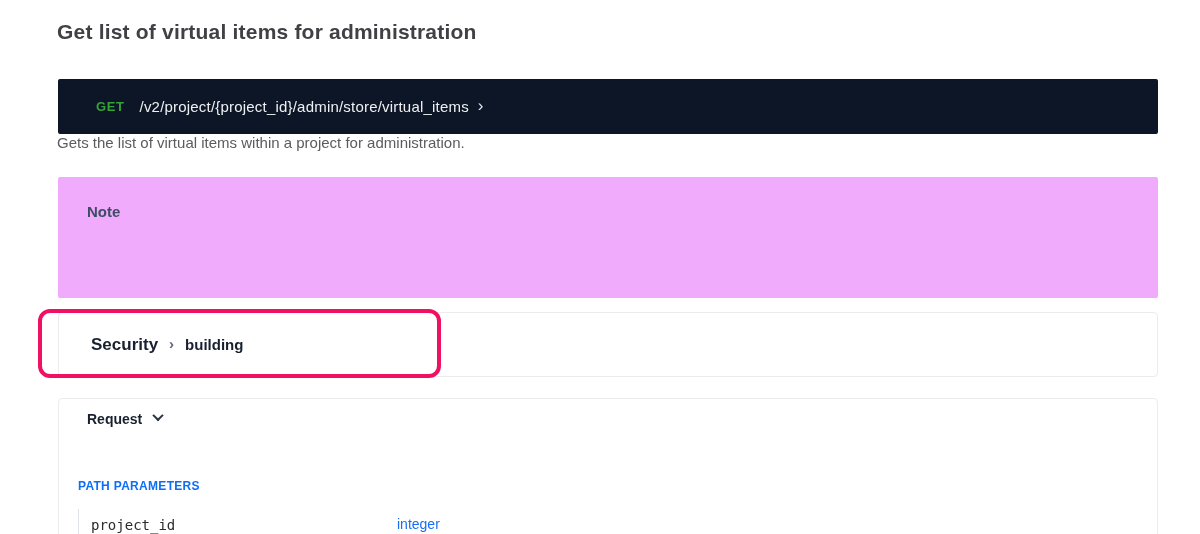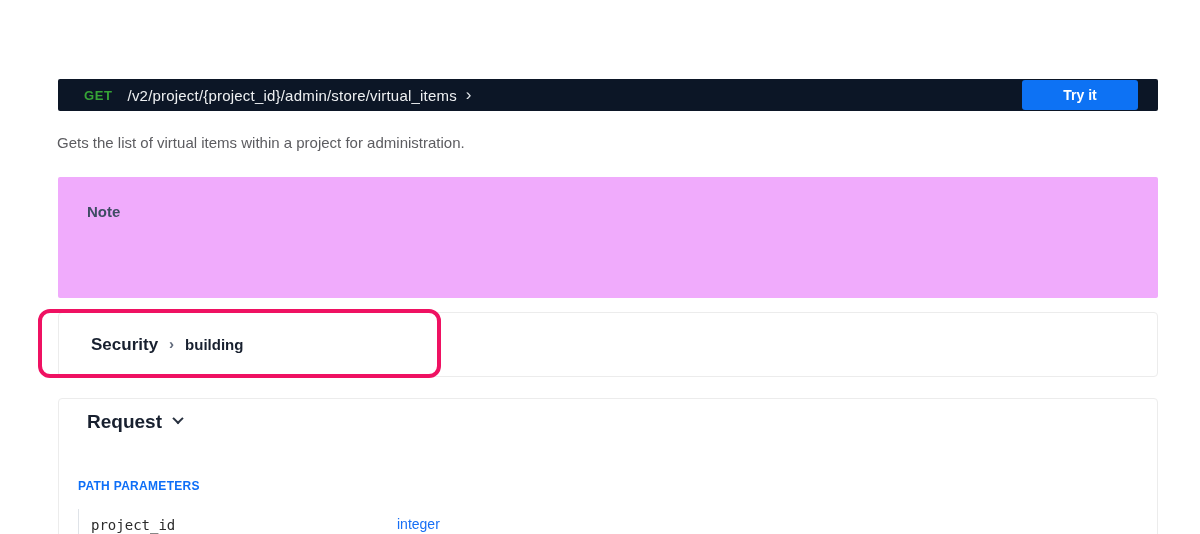--- a/index.html
+++ b/index.html
@@ -7,23 +7,23 @@
   body { font-family: "Liberation Sans", sans-serif; position: relative; }
 
   .page { position: relative; width: 1200px; height: 534px; overflow: hidden; }
 
   .page-title {
     position: absolute; left: 57px; top: 20px;
     font-size: 21px; font-weight: bold; color: #404045; letter-spacing: 0.2px;
   }
 
   .endpoint-bar {
-    position: absolute; left: 58px; top: 79px; width: 1100px; height: 32px;
+    position: absolute; left: 58px; top: 79px; width: 1100px; height: 55px;
     background: #0c1626; border-radius: 2px;
-    display: flex; align-items: center; padding-left: 26px;
+    display: flex; align-items: center; padding-left: 38px;
   }
   .method-badge {
     color: #36a336; font-weight: bold; font-size: 13px; letter-spacing: 0.6px;
   }
   .endpoint-path {
     margin-left: 15px; color: #eef0f2; font-size: 15px; letter-spacing: 0.2px;
   }
   .bar-chev {
     margin-left: 9px; color: #e2e6ea; font-size: 17px; line-height: 1;
     position: relative; top: -1px; cursor: pointer;
@@ -71,21 +71,21 @@
   }
 
   .request-section {
     position: absolute; left: 58px; top: 398px; width: 1100px; height: 170px;
     background: #ffffff; border: 1px solid #ececec; border-radius: 4px 4px 0 0;
   }
   .request-header {
     position: absolute; left: 28px; top: 12px;
     display: flex; align-items: center; cursor: pointer;
   }
-  .request-label { font-size: 19px; font-weight: bold; color: #18202f; text-align: center; }
+  .request-label { font-size: 14px; font-weight: bold; color: #18202f; text-align: center; }
   .chev-down {
     display: inline-block; width: 8px; height: 8px;
     border-right: 2px solid #28313f; border-bottom: 2px solid #28313f;
     transform: rotate(45deg) translate(-1px,-1px);
     margin-left: 12px; position: relative; top: -2px;
   }
   .pp-label {
     position: absolute; left: 19px; top: 80px;
     font-size: 12px; font-weight: bold; color: #0d6ef7; letter-spacing: 0.3px;
   }
@@ -101,26 +101,26 @@
   .param-type {
     position: absolute; left: 318px; top: 7px;
     font-size: 14px; color: #176ff5;
   }
 </style>
 </head>
 <body>
 
 <div class="page">
 
+  <h1 class="page-title">Get list of virtual items for administration</h1>
 
   <div class="endpoint-bar">
     <span class="method-badge">GET</span>
     <span class="endpoint-path">/v2/project/{project_id}/admin/store/virtual_items</span>
     <span class="bar-chev">›</span>
-    <button class="try-it-btn">Try it</button>
   </div>
 
   <p class="endpoint-desc">Gets the list of virtual items within a project for administration.</p>
 
   <div class="note-callout">
     <div class="note-heading">Note</div>
   </div>
 
   <div class="security-section">
     <span class="security-label">Security</span>

